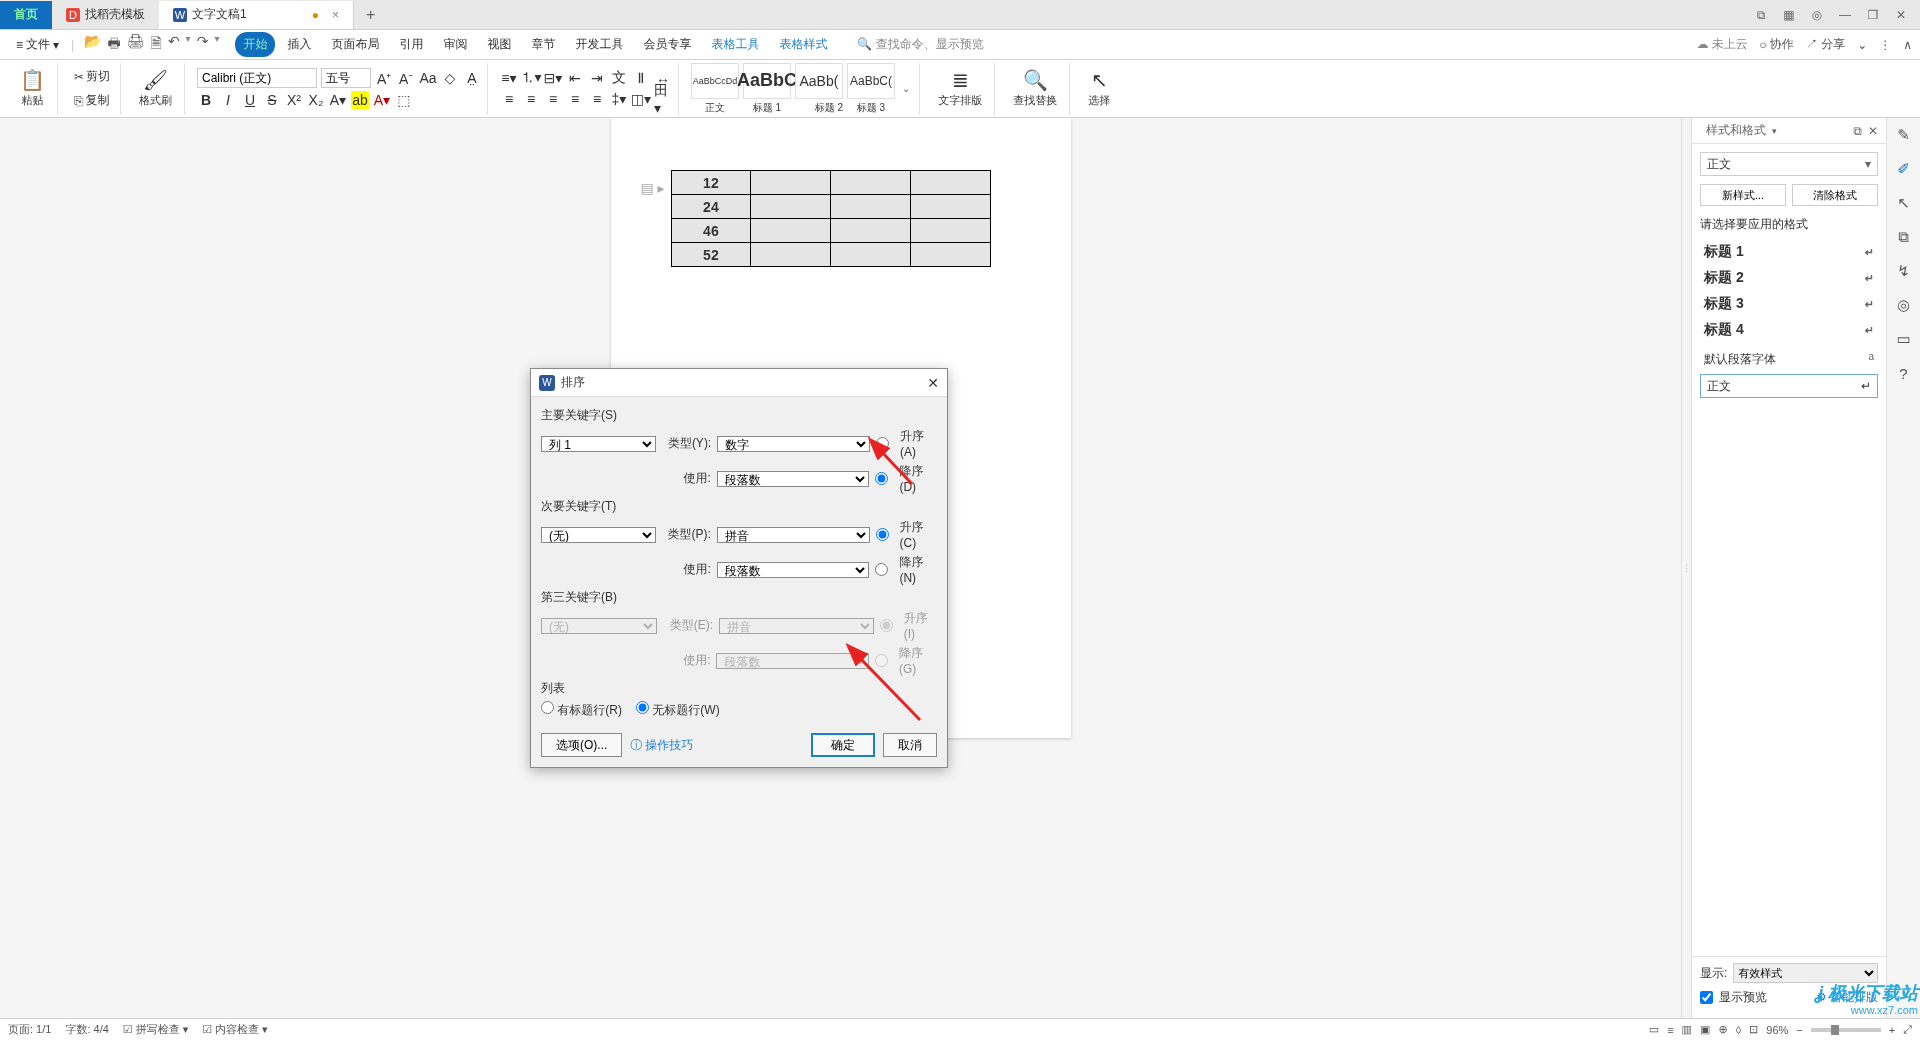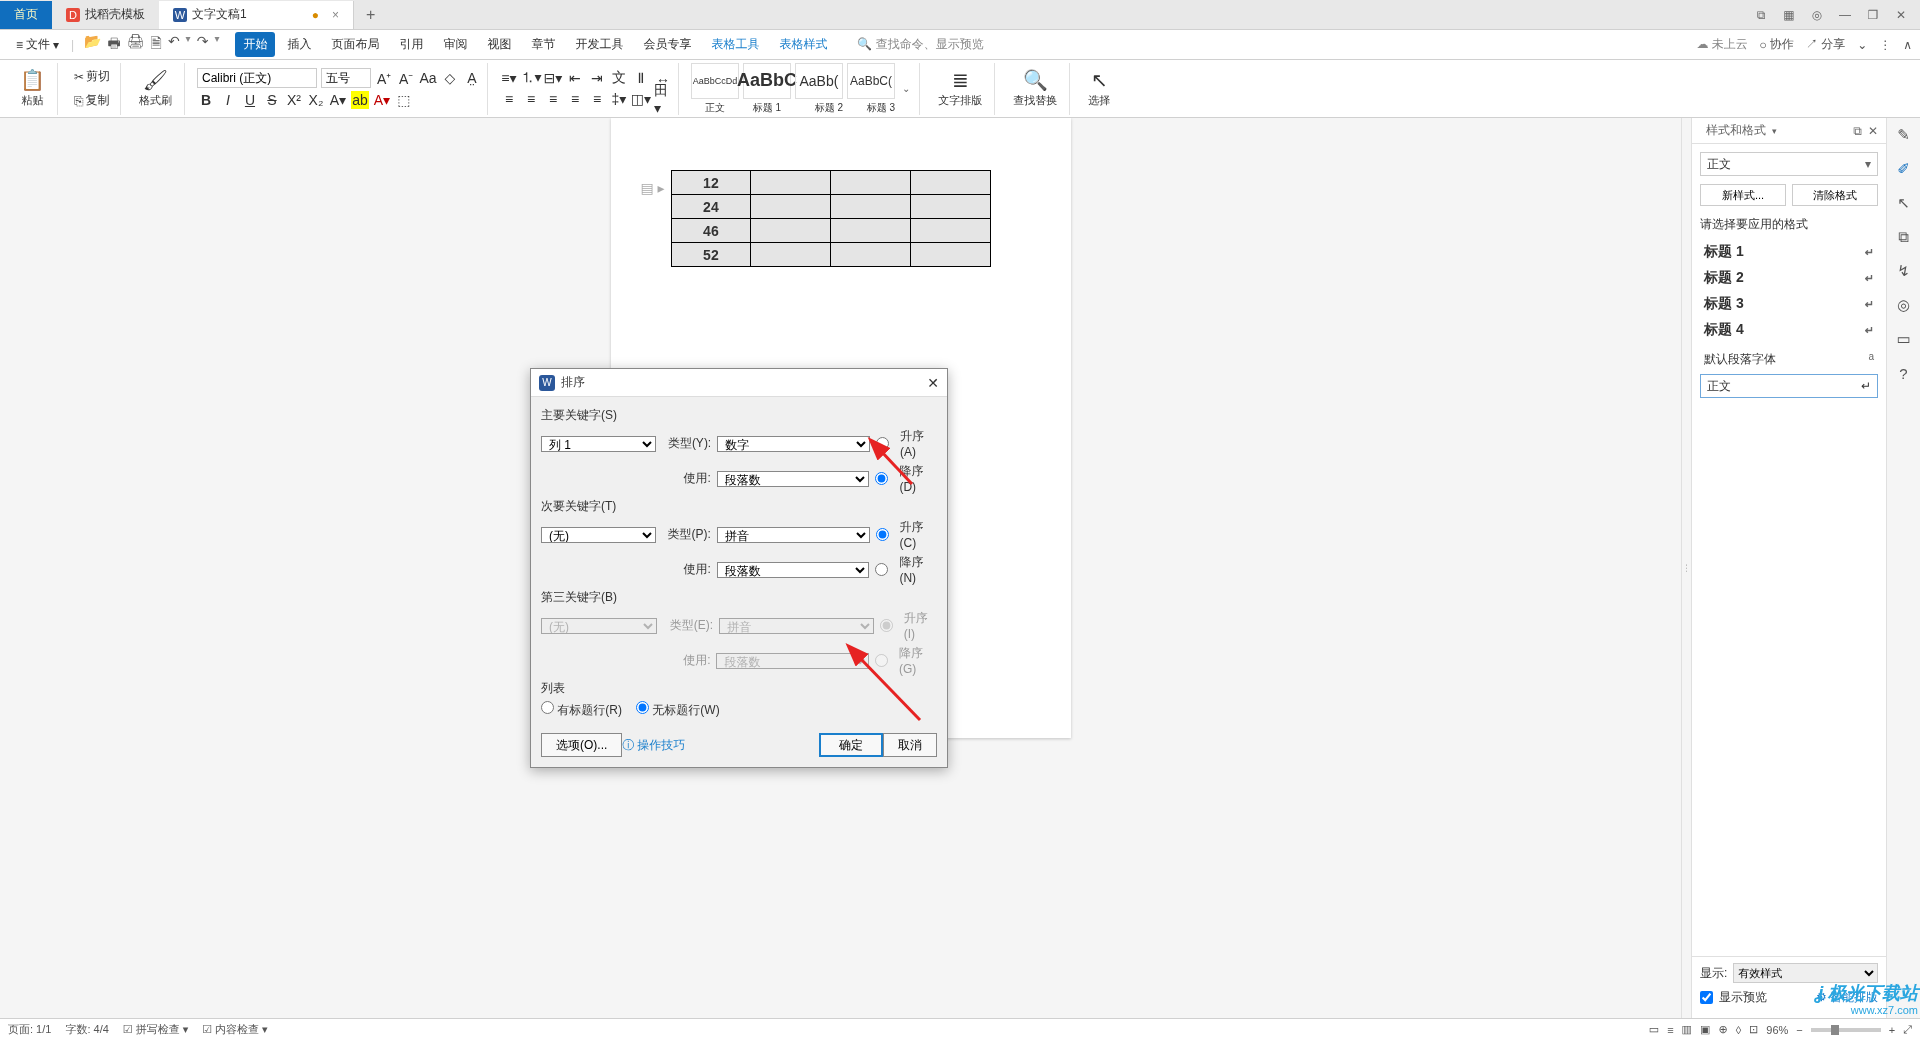--- a/index.html
+++ b/index.html
@@ -1,39 +1,39 @@
 <!DOCTYPE html>
 <html><head>
 <meta charset="utf-8">
 <style>
 * { margin: 0; padding: 0; box-sizing: border-box; font-family: "Microsoft YaHei", sans-serif; }
 body { font-size: 12px; background: #fff; color: #333; overflow: hidden; }
 
 
 .tab-bar { height: 30px; background: #e8e8e8; display: flex; align-items: center; border-bottom: 1px solid #d0d0d0; }
 .tab { height: 28px; padding: 0 14px; display: flex; align-items: center; gap: 5px; font-size: 12px; cursor: pointer; }
-.tab.home { background: #106ebe; color: #fef9c3; }
+.tab.home { background: #106ebe; color: #86efac; font-weight: bold; }
 .tab.doc { background: #fff; border-right: 1px solid #d0d0d0; }
 .tab-icon { width: 14px; height: 14px; display: inline-flex; align-items: center; justify-content: center; font-size: 11px; }
 .tab-icon.red { background: #e74a3b; color: #fff; border-radius: 2px; }
 .tab-icon.blue { background: #2b579a; color: #fff; border-radius: 2px; }
 .tab-close { margin-left: 8px; color: #888; }
 .tab-plus { padding: 0 12px; color: #666; font-size: 16px; }
 .tab-bar .win-controls { margin-left: auto; display: flex; gap: 10px; padding-right: 10px; color: #666; }
 .win-controls span { width: 18px; text-align: center; cursor: pointer; }
 
 
 .menu-bar { height: 30px; display: flex; align-items: center; padding: 0 8px; border-bottom: 1px solid #d0d0d0; }
 .menu-left { display: flex; align-items: center; gap: 4px; }
 .file-drop { border: none; padding: 3px 8px; display: flex; align-items: center; gap: 3px; }
 .qat { display: flex; gap: 6px; padding: 0 6px; color: #555; }
 .qat span { cursor: pointer; font-size: 14px; }
 .menus { display: flex; gap: 4px; margin-left: 6px; }
 .menu-item { padding: 4px 8px; cursor: pointer; font-size: 12px; }
-.menu-item.active { background: #106ebe; color: #ffffff; border-radius: 3px; }
+.menu-item.active { background: #106ebe; color: #86efac; border-radius: 12px; }
 .menu-item.link { color: #1a7fcc; }
 .search-cmd { margin-left: 18px; color: #888; font-size: 12px; }
 .menu-right { margin-left: auto; display: flex; align-items: center; gap: 12px; color: #555; font-size: 12px; }
 .menu-right .cloud { color: #888; }
 
 
 .ribbon { height: 58px; display: flex; align-items: center; border-bottom: 1px solid #d0d0d0; padding: 0 8px; gap: 6px; }
 .rib-group { display: flex; flex-direction: column; align-items: center; gap: 2px; padding: 0 6px; border-right: 1px solid #e0e0e0; height: 52px; justify-content: center; }
 .rib-group.no-border { border-right: none; }
 .rib-col { display: flex; flex-direction: column; gap: 3px; }
@@ -86,21 +86,21 @@
 .dlg-title .close { margin-left: auto; cursor: pointer; font-size: 14px; color: #333; }
 .dlg-body { padding: 8px 10px; }
 .dlg-section-label { font-size: 12px; margin: 2px 0 4px 0; }
 .dlg-row { display: flex; align-items: center; gap: 6px; margin-bottom: 4px; }
 .dlg-row select { height: 16px; border: 1px solid #888; background: #fff; font-size: 12px; padding: 0 3px; }
 .dlg-row select:disabled { background: #eee; color: #999; }
 .dlg-row .lbl { width: 52px; text-align: right; font-size: 12px; }
 .dlg-row .radio { display: flex; align-items: center; gap: 11px; font-size: 12px; }
 .dlg-row input[type=radio] { margin: 0; }
 .dlg-list-row { display: flex; align-items: center; gap: 14px; margin-top: 4px; }
-.dlg-footer { display: flex; align-items: center; padding: 6px 10px 10px; }
+.dlg-footer { display: flex; align-items: center; gap: 8px; padding: 6px 10px 10px; }
 .dlg-footer button { height: 24px; padding: 0 14px; border: 1px solid #888; background: #f8f8f8; font-size: 12px; cursor: pointer; }
 .dlg-footer button.primary { border: 2px solid #1a7fcc; padding: 0 18px; }
 .dlg-footer .tips { color: #1a7fcc; font-size: 12px; cursor: pointer; display: flex; align-items: center; gap: 3px; }
 .dlg-footer .spacer { flex: 1; }
 
 
 .arrow { position: absolute; pointer-events: none; }
 .arrow svg { overflow: visible; }
 
 
@@ -266,21 +266,21 @@
             <span>AaBbC</span>
           </div>
         <div class="style-label">标题 1</div>
       </div>
       <div style="display:flex;flex-direction:column;align-items:flex-end">
         <div class="style-box">
             <span style="font-size:14px">AaBb(</span>
           </div>
         <div class="style-label">标题 2</div>
       </div>
-      <div style="display:flex;flex-direction:column;align-items:flex-end">
+      <div style="display:flex;flex-direction:column;align-items:center">
         <div class="style-box">
             <span style="font-size:12px">AaBbC(</span>
           </div>
         <div class="style-label">标题 3</div>
       </div>
       <span style="font-size:10px;color:#666;padding:0 3px">⌄</span>
     </div>
   </div>
   <div class="rib-group">
     <div class="rib-big">

